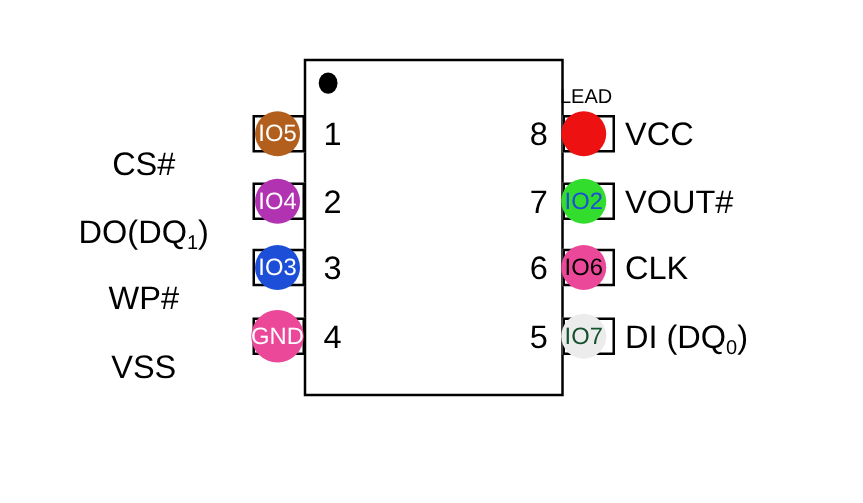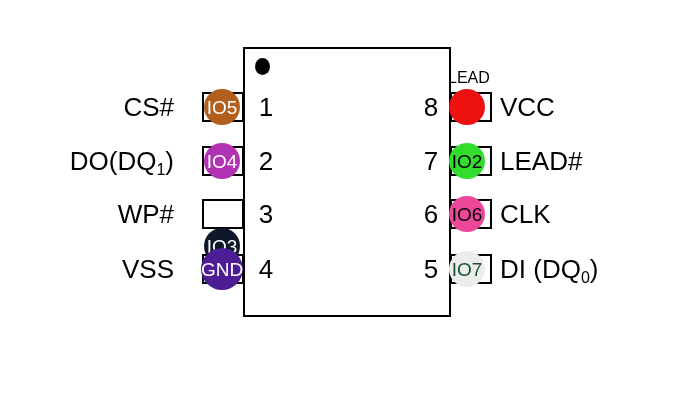--- a/index.html
+++ b/index.html
@@ -35,21 +35,21 @@
   .pin-num {
     position:absolute; width:32px; height:30px; line-height:30px;
     top:calc(var(--cy) - 15px); font-size:26px; text-align:center;
   }
   .left  .pin-num { left:250px; }
   .right .pin-num { left:415px; }
   .pin-label {
     position:absolute; height:32px; line-height:32px;
     top:calc(var(--cy) - 16px); font-size:26px; white-space:nowrap;
   }
-  .left  .pin-label { left:24px;  width:150px; text-align:right; }
+  .left  .pin-label { left:40px;  width:150px; text-align:center;margin-top:24px; }
   .right .pin-label { left:500px; width:185px; text-align:left; }
   .sub { font-size:16px; vertical-align:-5px; }
   .vout {
     position:absolute; left:448px; top:70px; font-size:16px; line-height:16px;
   }
   .caption {
     position:absolute; left:252px; top:345px; width:200px; text-align:center;
     font-size:25px; line-height:27px; white-space:nowrap;
   }
 </style>
@@ -75,52 +75,52 @@
     <div class="pin-rect"></div>
     <div class="pad" style="background-color: rgb(178, 51, 178);">
       <span style="color: rgb(255, 255, 255);">IO4</span>
     </div>
     <div class="pin-num">2</div>
     <div class="pin-label"><span>DO(DQ</span><span class="sub">1</span><span>)</span></div>
   </div>
 
   <div class="pin left" style="--cy:214px">
     <div class="pin-rect"></div>
-    <div class="pad" style="background-color: #0f172a; margin-top: 32px;">
+    <div class="pad" style="background-color: #1d4ed8;">
       <span style="color: rgb(255, 255, 255);">IO3</span>
     </div>
     <div class="pin-num">3</div>
     <div class="pin-label"><span>WP#</span><span class="sub"></span><span></span></div>
   </div>
 
   <div class="pin left" style="--cy:269px">
     <div class="pin-rect"></div>
-    <div class="pad big" style="background-color: #4c1d95;">
+    <div class="pad big" style="background-color: #ec4899;">
       <span style="color: rgb(255, 255, 255);">GND</span>
     </div>
     <div class="pin-num">4</div>
     <div class="pin-label"><span>VSS</span><span class="sub"></span><span></span></div>
   </div>
 
   <div class="pin right" style="--cy:107px">
     <div class="pin-rect"></div>
     <div class="pad" style="background-color: rgb(237, 17, 17);">
       <span style="color: rgb(0, 0, 0);"></span>
     </div>
     <div class="pin-num">8</div>
     <div class="pin-label"><span>VCC</span><span class="sub"></span><span></span></div>
   </div>
 
   <div class="pin right" style="--cy:161px">
     <div class="pin-rect"></div>
     <div class="pad" style="background-color: rgb(51, 221, 46);">
-      <span style="color: #000000;">IO2</span>
+      <span style="color: #1d4ed8;">IO2</span>
     </div>
     <div class="pin-num">7</div>
-    <div class="pin-label"><span>LEAD#</span><span class="sub"></span><span></span></div>
+    <div class="pin-label"><span>VOUT#</span><span class="sub"></span><span></span></div>
   </div>
 
   <div class="pin right" style="--cy:214px">
     <div class="pin-rect"></div>
     <div class="pad" style="background-color: #ec4899;">
       <span style="color: rgb(0, 0, 0);">IO6</span>
     </div>
     <div class="pin-num">6</div>
     <div class="pin-label"><span>CLK</span><span class="sub"></span><span></span></div>
   </div>

